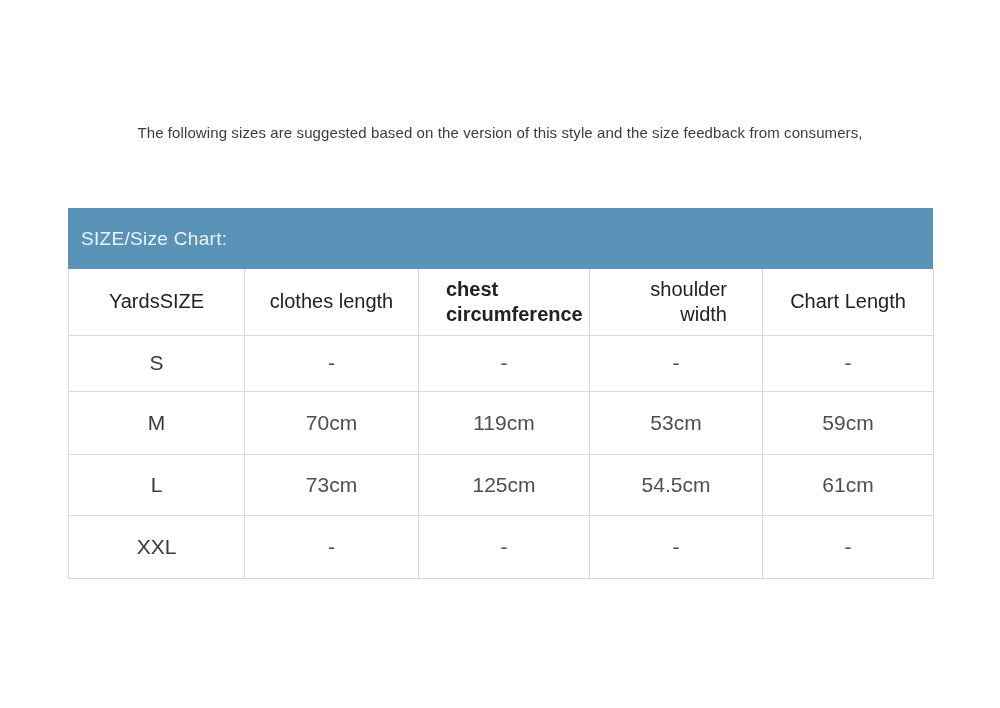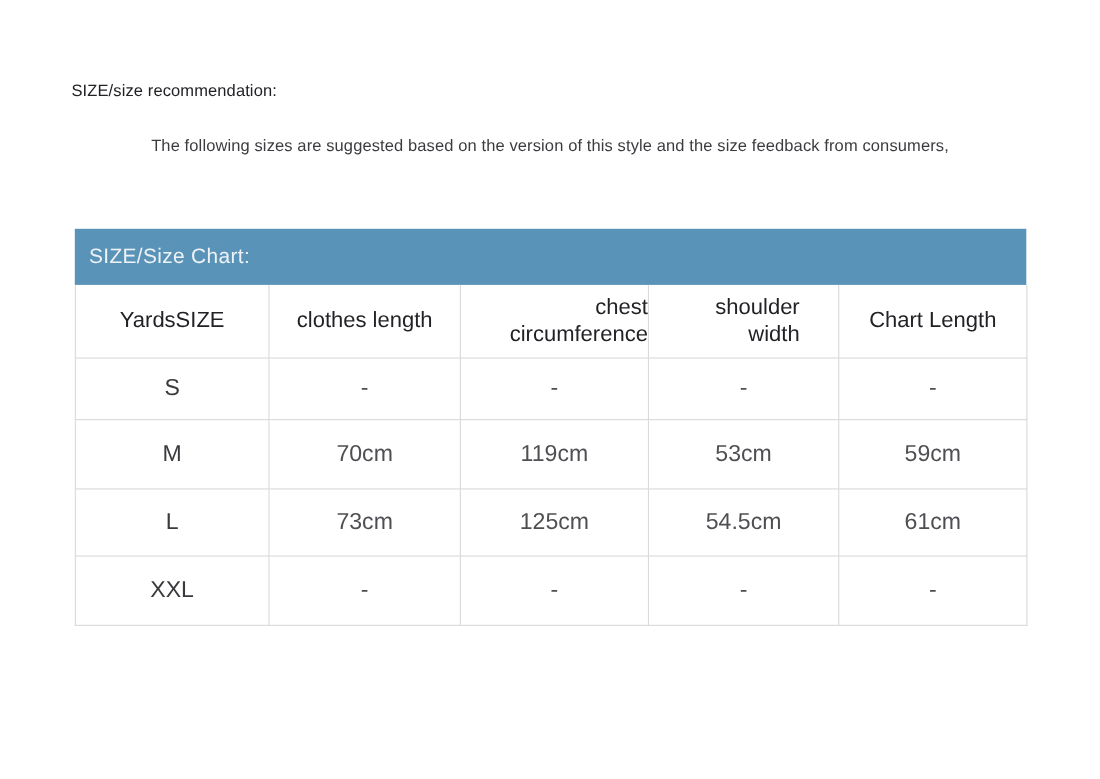--- a/index.html
+++ b/index.html
@@ -34,21 +34,21 @@
     letter-spacing: 0.1px;
     text-align: center;
   }
   .chart {
     position: absolute;
     left: 68px;
     top: 208px;
     width: 865px;
   }
   .chart-title-bar {
-    height: 51px;
+    height: 61px;
     background: #5a93b8; 
     display: flex;
     align-items: center;
     padding-left: 13px;
     box-sizing: border-box;
   }
   .chart-title {
     font-size: 19px;
     color: #edf2f6;
     letter-spacing: 0.3px;
@@ -73,22 +73,23 @@
   }
   table.size-table thead tr { height: 66px; }
   table.size-table th {
     font-weight: normal;
     font-size: 20px;
     color: #222226;
     line-height: 25px;
     border-top: none;
   }
   table.size-table th.left-align {
-    text-align: right;
-    padding-left: 10px;
+    text-align: left;
+    padding-left: 27px;
+    font-weight: bold;
   }
   .narrow-wrap {
     display: inline-block;
     max-width: 102px;
     text-align: right;
     vertical-align: middle;
   }
   table.size-table tbody tr:nth-child(1) { height: 56px; }
   table.size-table tbody tr:nth-child(2) { height: 63px; }
   table.size-table tbody tr:nth-child(3) { height: 61px; }
@@ -102,21 +103,20 @@
     font-size: 21px;
     font-weight: 500;
     color: #3a3a3e;
   }
 </style>
 </head>
 <body>
 
 <div class="page">
 
-  <div class="heading">SIZE/size recommendation:</div>
 
   <div class="intro">
     <div>The following sizes are suggested based on the version of this style and the size feedback from consumers,</div>
   </div>
 
   <div class="chart">
 
     <div class="chart-title-bar" style="background-color: rgb(90, 147, 184);">
       <span class="chart-title">SIZE/Size Chart:</span>
     </div>

